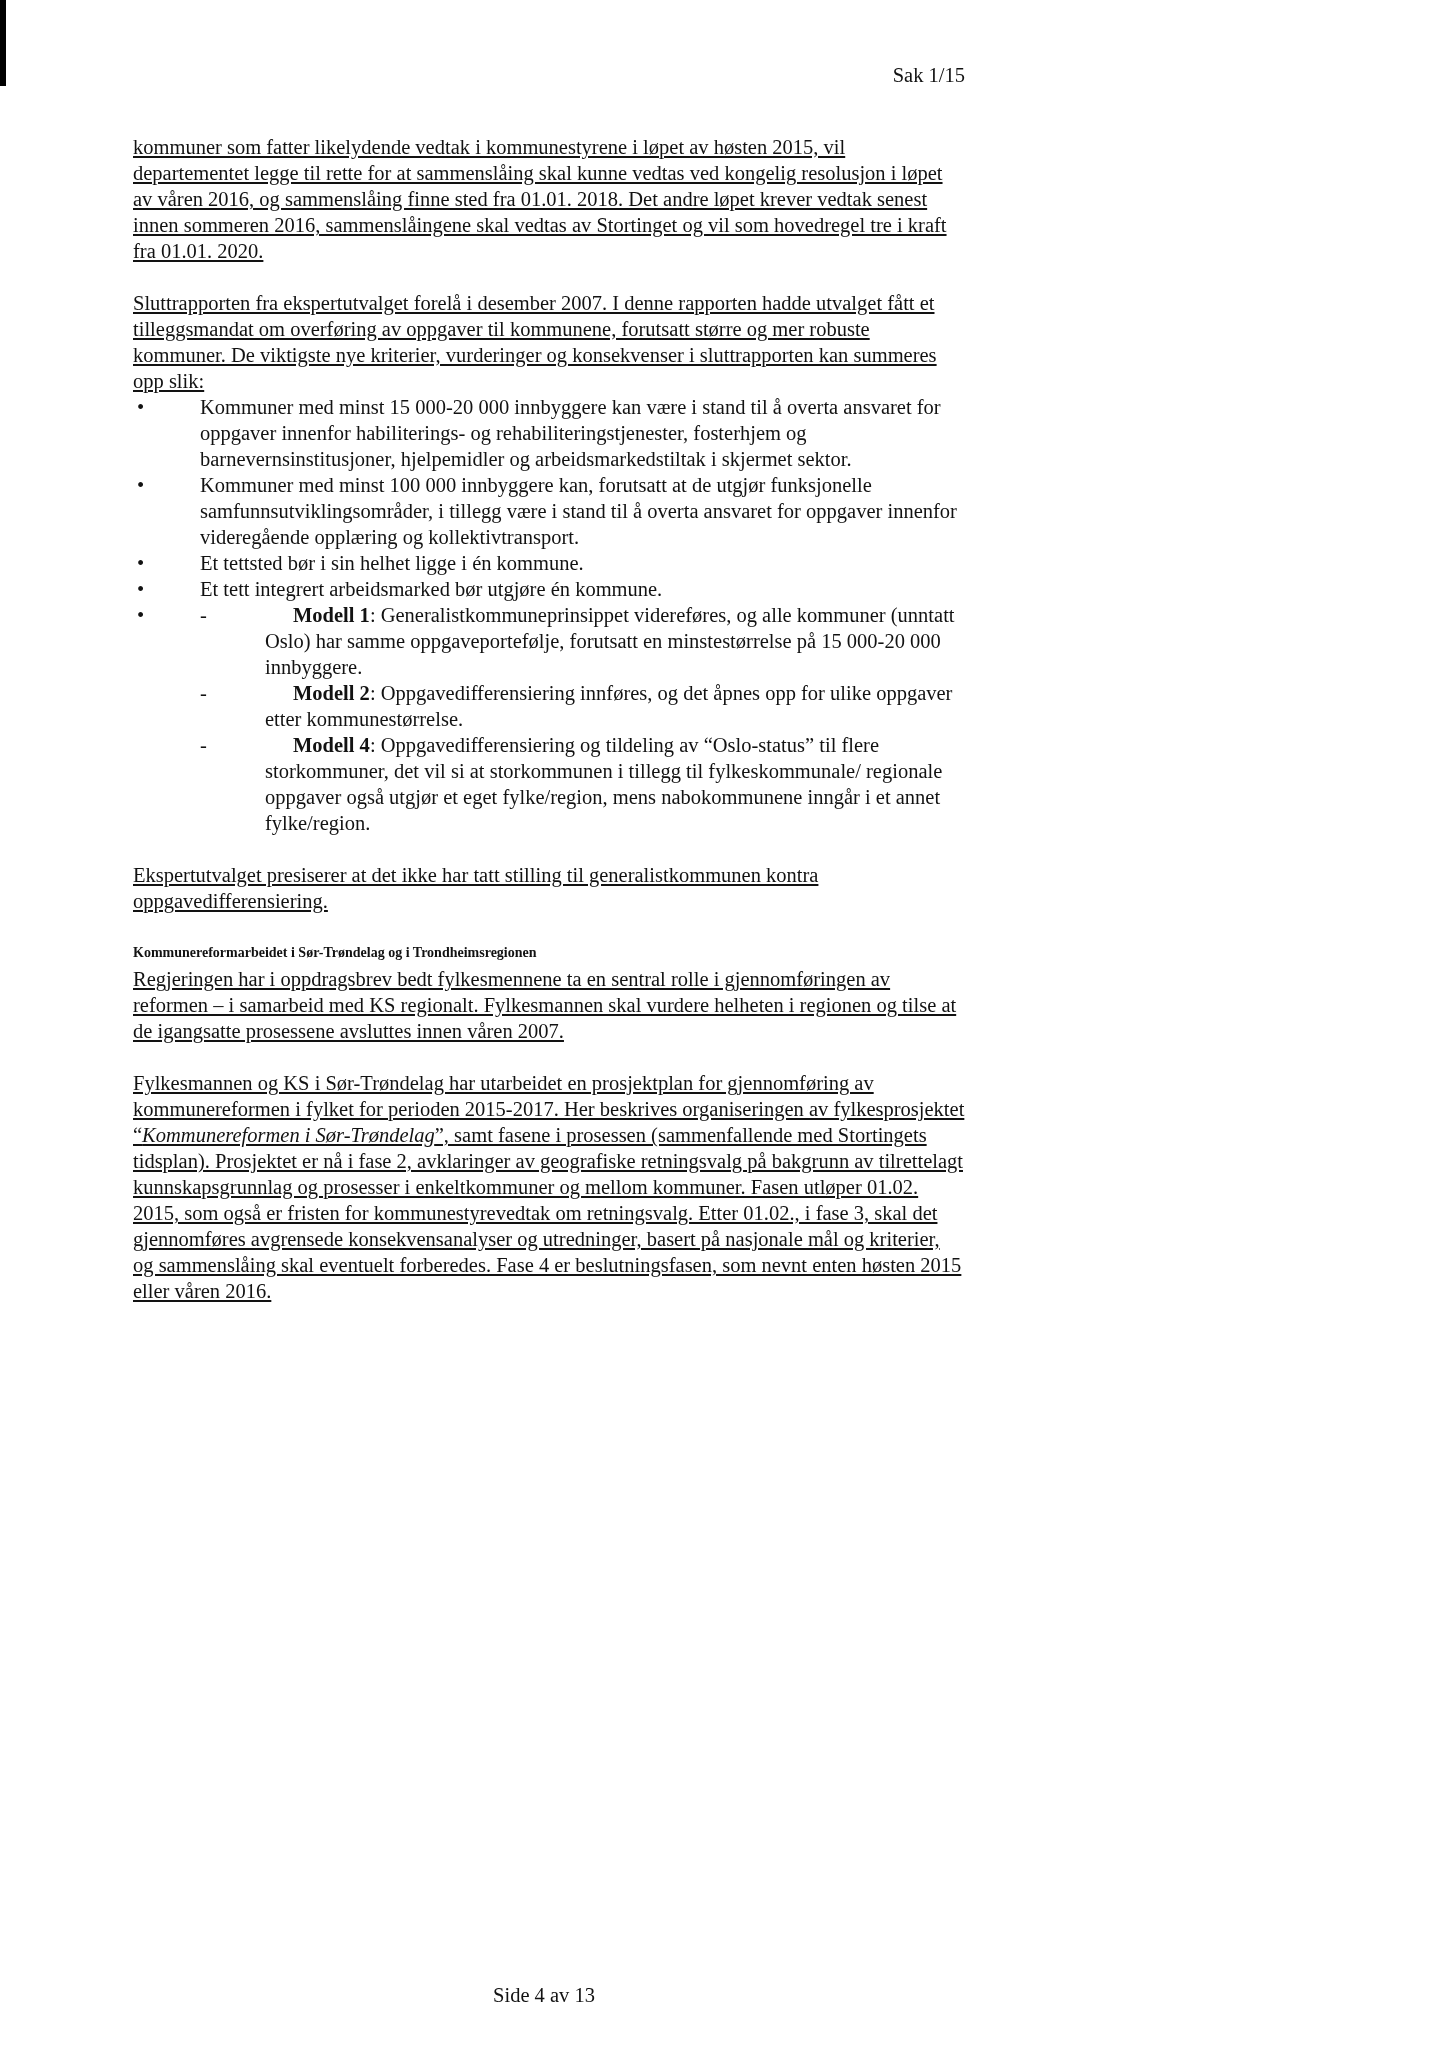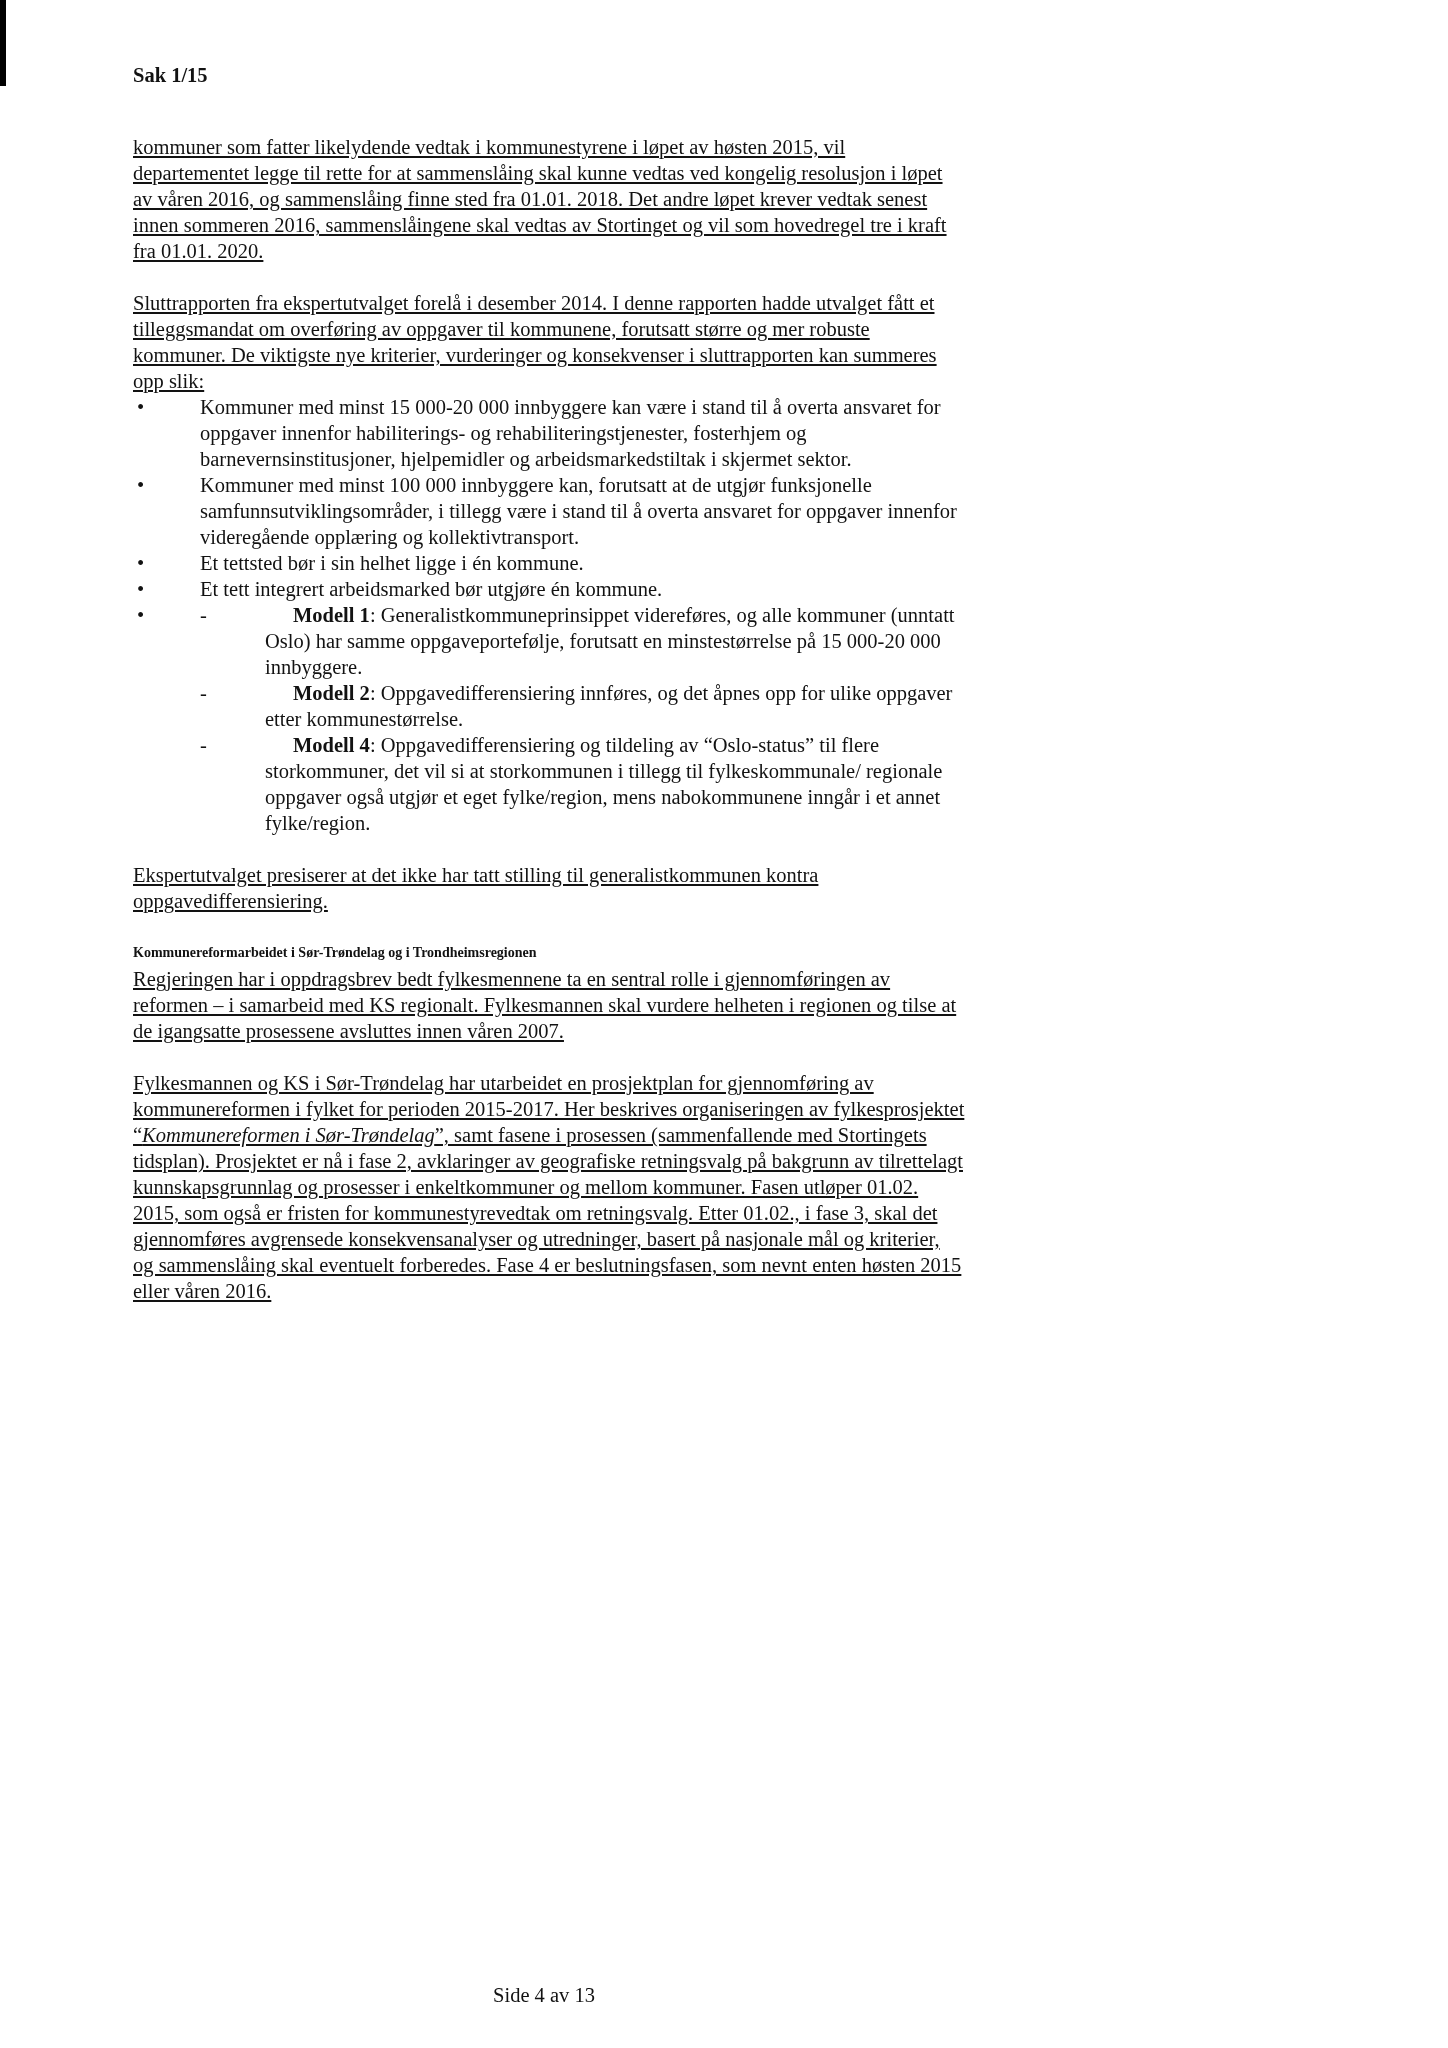--- a/index.html
+++ b/index.html
@@ -18,22 +18,22 @@
   .scan-artifact{
     position:absolute;left:0;top:0;width:6px;height:86px;background:#000;
   }
   .content{
     position:absolute;
     left:133px;
     top:62px;
     width:832px;
   }
   .doc-header{
-    text-align:left;
-    font-weight:bold;
+    text-align:right;
+    font-weight:normal;
     margin:0 0 46px 0;
   }
   p{margin:26px 0 0 0;text-decoration:underline;}
   p.first{margin-top:0;}
   p.tight{margin-top:0;}
   ul{list-style:none;margin:0;padding:0;}
   .bullet-item{position:relative;padding-left:67px;}
   .bullet-marker{position:absolute;left:4px;top:0;}
   .model-list{margin:0;padding:0;}
   .model-item{position:relative;padding-left:65px;}
@@ -59,21 +59,21 @@
 
 <div class="page">
   <div class="scan-artifact"></div>
 
   <div class="content">
 
     <div class="doc-header">Sak 1/15</div>
 
     <p class="first">kommuner som fatter likelydende vedtak i kommunestyrene i løpet av høsten 2015, vil departementet legge til rette for at sammenslåing skal kunne vedtas ved kongelig resolusjon i løpet av våren 2016, og sammenslåing finne sted fra 01.01. 2018. Det andre løpet krever vedtak senest innen sommeren 2016, sammenslåingene skal vedtas av Stortinget og vil som hovedregel tre i kraft fra 01.01. 2020.</p>
 
-    <p>Sluttrapporten fra ekspertutvalget forelå i desember 2014. I denne rapporten hadde utvalget fått et tilleggsmandat om overføring av oppgaver til kommunene, forutsatt større og mer robuste kommuner. De viktigste nye kriterier, vurderinger og konsekvenser i sluttrapporten kan summeres opp slik:</p>
+    <p>Sluttrapporten fra ekspertutvalget forelå i desember 2007. I denne rapporten hadde utvalget fått et tilleggsmandat om overføring av oppgaver til kommunene, forutsatt større og mer robuste kommuner. De viktigste nye kriterier, vurderinger og konsekvenser i sluttrapporten kan summeres opp slik:</p>
 
     <ul class="bullet-list">
       <li class="bullet-item">
         <span class="bullet-marker">•</span>
         <span>Kommuner med minst 15 000-20 000 innbyggere kan være i stand til å overta ansvaret for oppgaver innenfor habiliterings- og rehabiliteringstjenester, fosterhjem og barnevernsinstitusjoner, hjelpemidler og arbeidsmarkedstiltak i skjermet sektor.</span>
       </li>
       <li class="bullet-item">
         <span class="bullet-marker">•</span>
         <span>Kommuner med minst 100 000 innbyggere kan, forutsatt at de utgjør funksjonelle samfunnsutviklingsområder, i tillegg være i stand til å overta ansvaret for oppgaver innenfor videregående opplæring og kollektivtransport.</span>
       </li>

